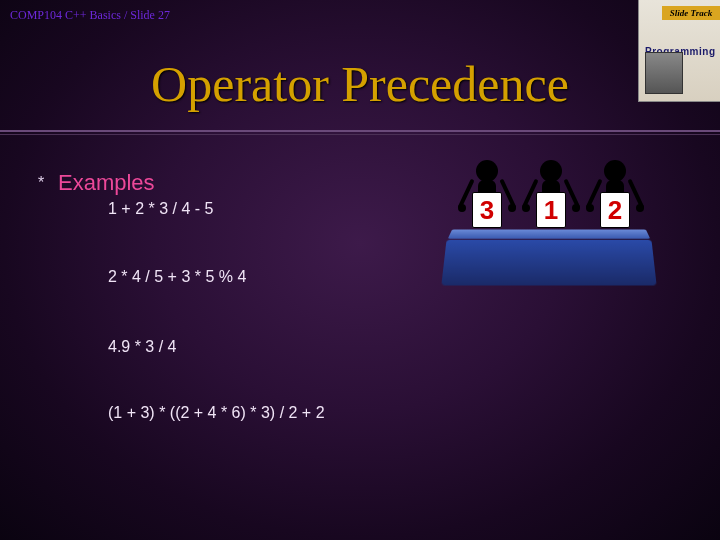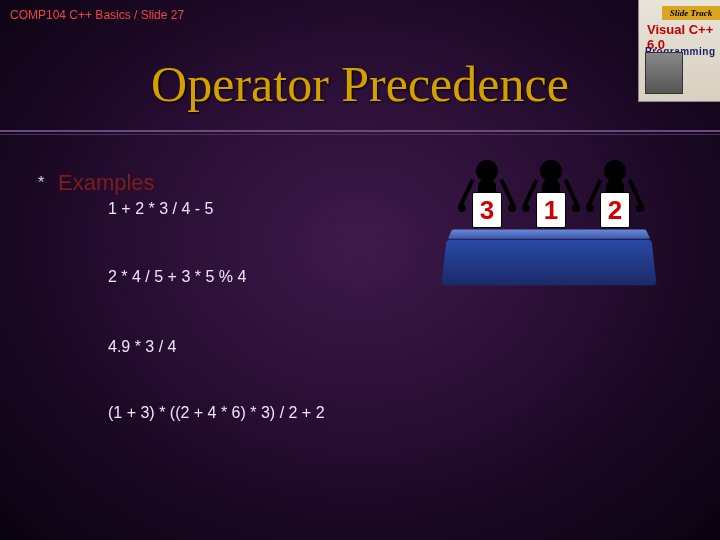--- a/index.html
+++ b/index.html
@@ -7,22 +7,22 @@
   body {
     background: radial-gradient(ellipse at 50% 45%, #3d1a4a 0%, #2a0f35 40%, #180720 70%, #0a0310 100%);
     font-family: Arial, sans-serif;
     position: relative;
   }
   .header {
     position: absolute;
     top: 8px;
     left: 10px;
     font-size: 12px;
-    color: #ef4444;
-    font-family: Liberation Sans, sans-serif;
+    color: #6d28d9;
+    font-family: Liberation Serif, serif;
   }
   .rule {
     position: absolute;
     top: 130px;
     left: 0;
     width: 720px;
     height: 2px;
     background: #6a4a7a;
   }
   .rule2 {
@@ -103,21 +103,21 @@
     left: 38px;
     top: 174px;
     color: #e0d0ea;
     font-size: 16px;
   }
   .bullet-label {
     position: absolute;
     left: 58px;
     top: 170px;
     font-size: 22px;
-    color: #7f1d1d;
+    color: #ec4899;
     font-family: Arial, sans-serif;
   }
   .code {
     font-family: Liberation Sans, sans-serif;
     font-size: 16px;
     color: #f0e4f6;
     position: absolute;
     left: 108px;
     white-space: pre;
   }
@@ -221,21 +221,20 @@
 
 <div class="header">COMP104 C++ Basics / Slide 27</div>
 
 <div class="title">Operator Precedence</div>
 
 <div class="rule"></div>
 <div class="rule2"></div>
 
 <div class="book">
   <div class="book-banner">Slide Track</div>
-  <div class="book-vc">Visual C++ 6.0</div>
   <div class="book-sub">Programming</div>
   <div class="book-img"></div>
 </div>
 
 <div class="bullet">*</div>
 <div class="bullet-label">Examples</div>
 
 <div class="code c1">1 + 2 * 3 / 4 - 5</div>
 <div class="code c2">2 * 4 / 5 + 3 * 5 % 4</div>
 <div class="code c3">4.9 * 3 / 4</div>

